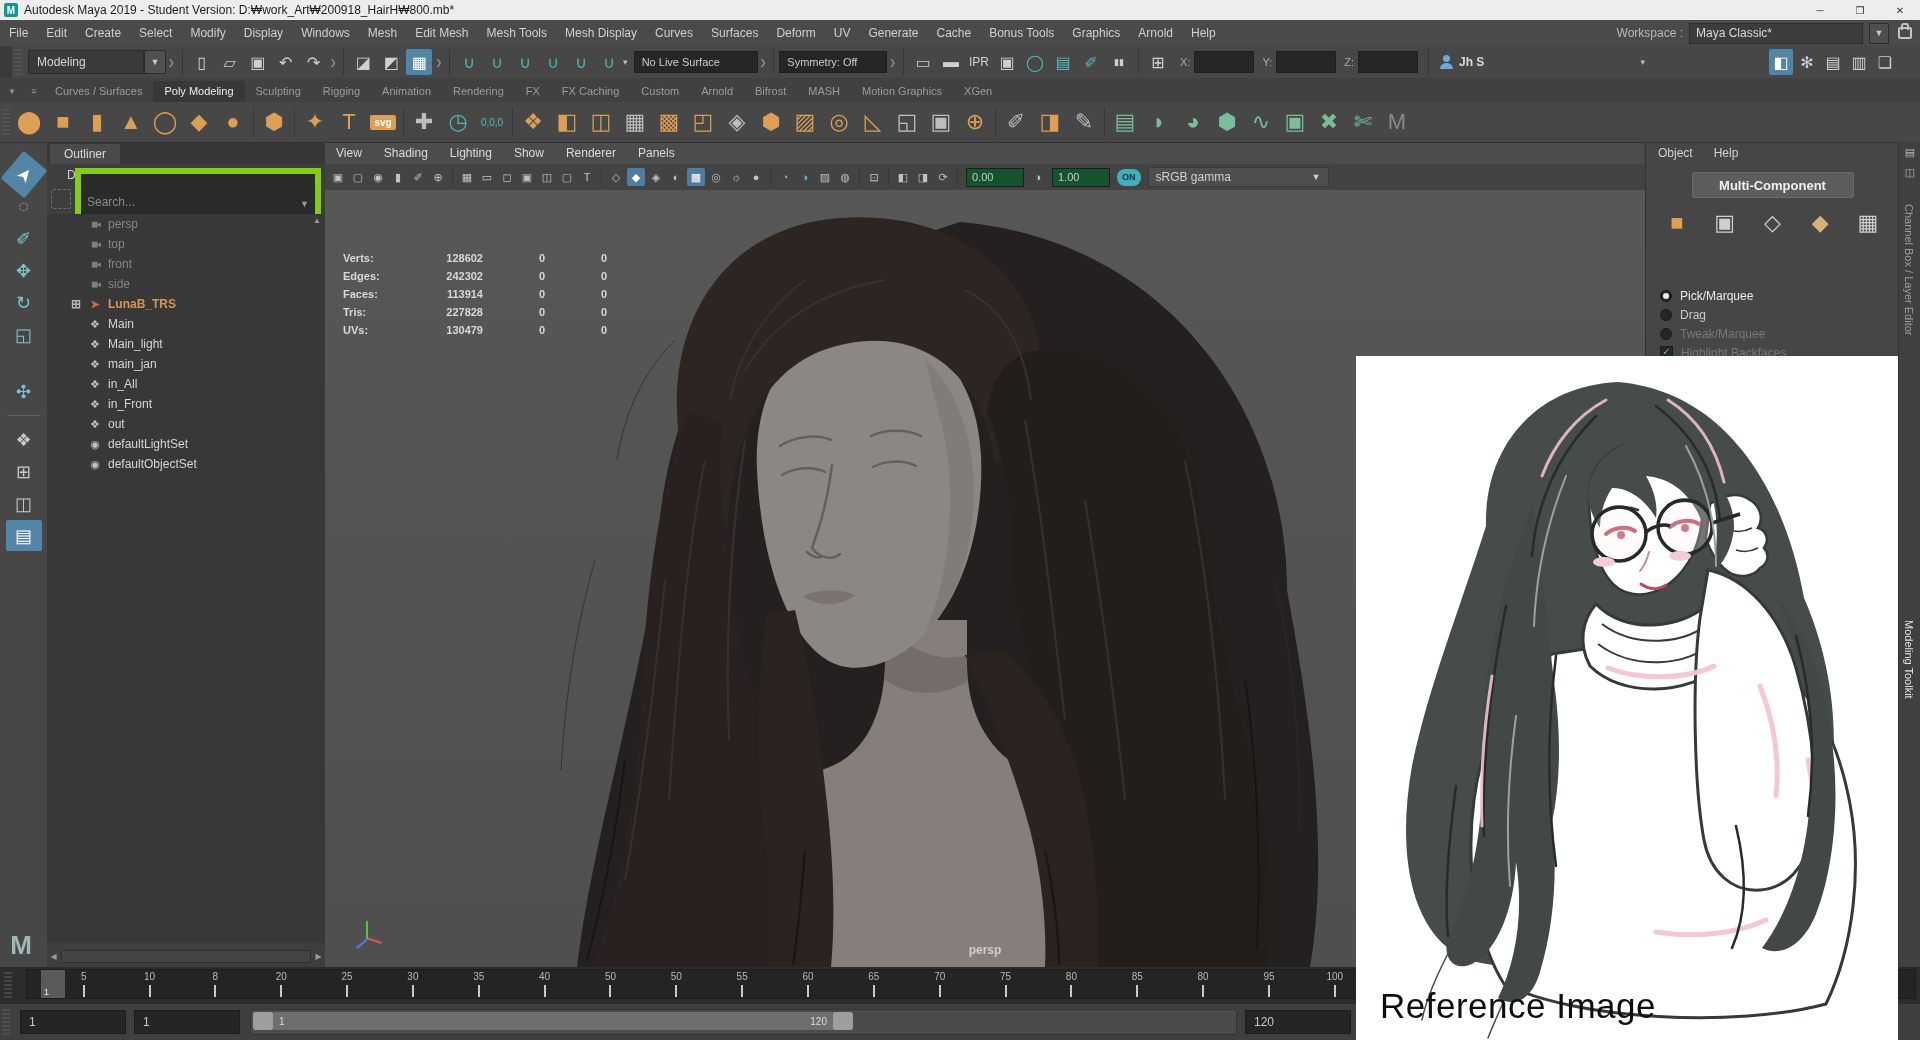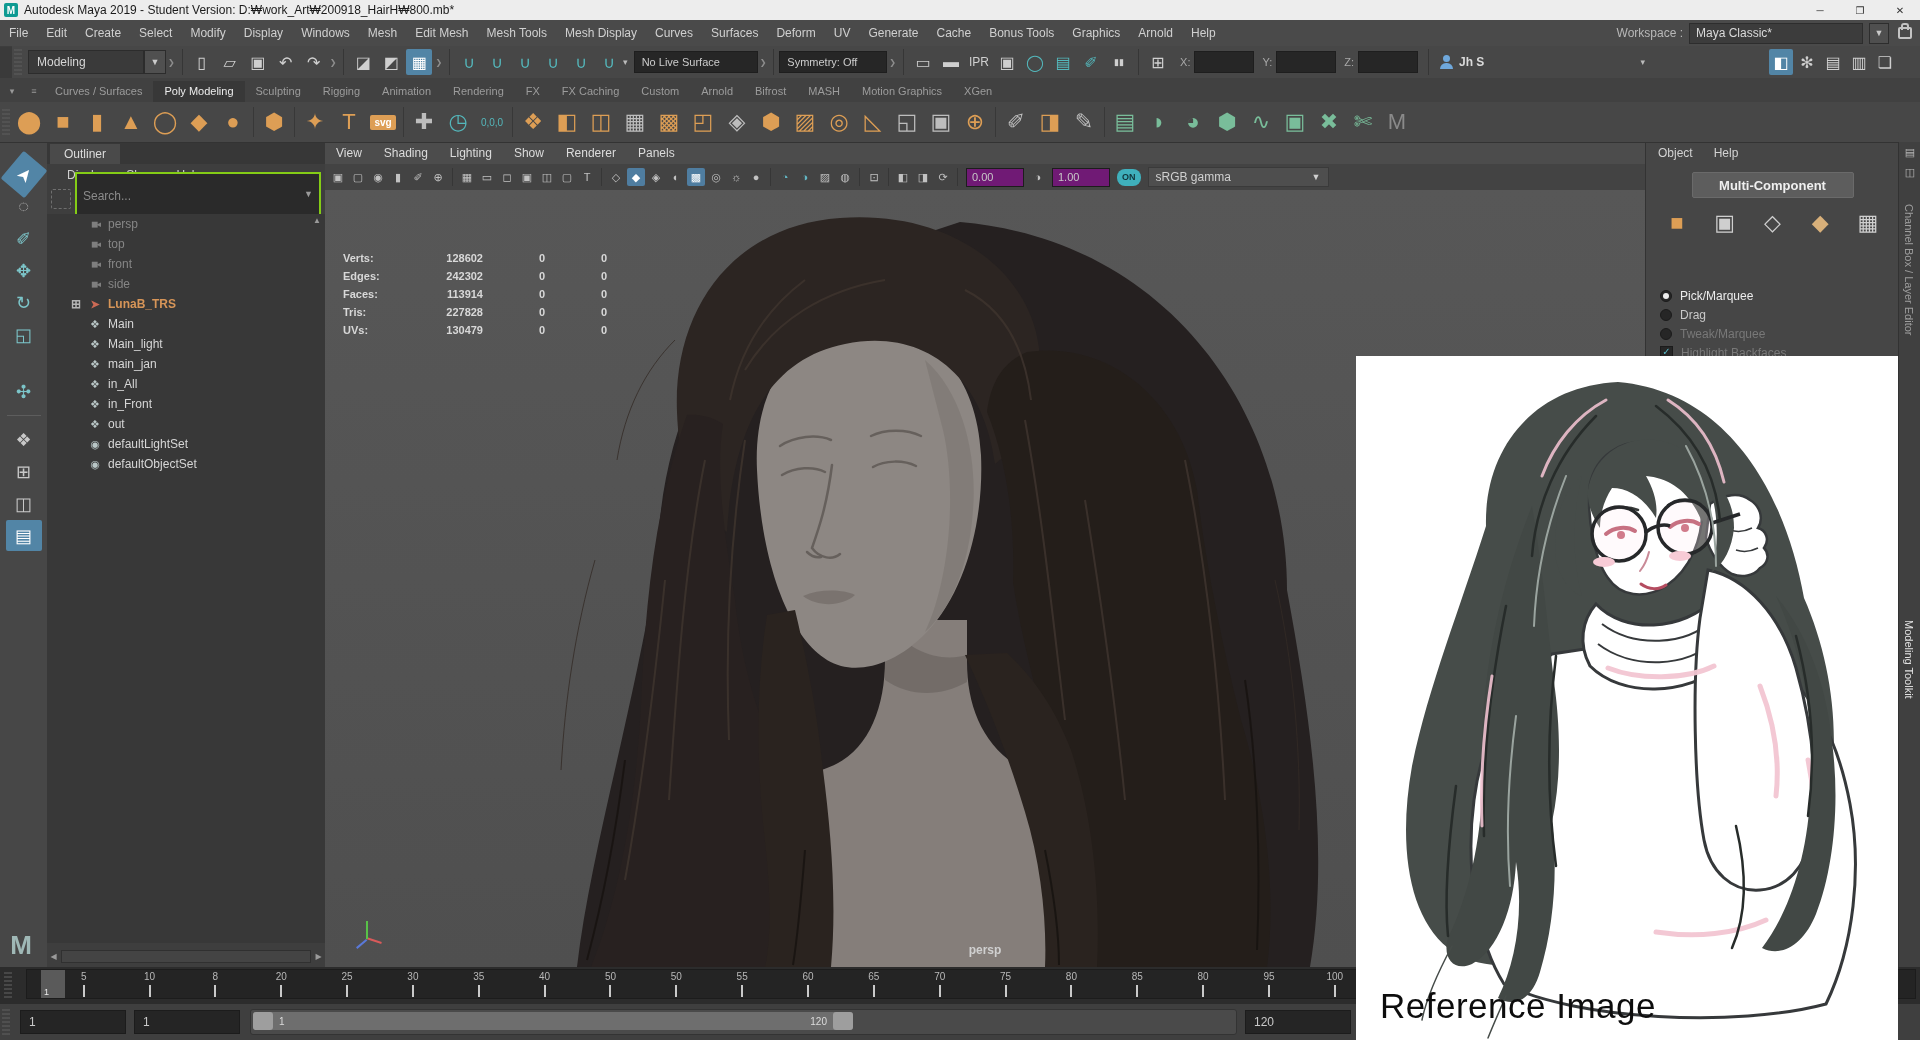--- a/index.html
+++ b/index.html
@@ -73,21 +73,21 @@
   .maya-logo{position:absolute;left:6px;bottom:8px;width:30px;height:28px;color:#9fb8b6;font-size:26px;
              font-weight:bold;display:flex;align-items:center;justify-content:center}
   
   .outliner{position:absolute;left:47px;top:0;width:278px;height:825px;background:#3e3e3e;border-right:1px solid #2e2e2e}
   .out-tabbar{height:22px;background:#373737;display:flex;align-items:flex-end}
   .out-tab{background:#4a4a4a;color:#dcdcdc;font-size:12px;padding:0 14px;height:20px;line-height:20px;margin-left:3px}
   .out-menus{height:22px;display:flex;align-items:center;padding-left:10px;gap:0}
   .out-menu{font-size:12px;color:#cfcfcf;padding:0 10px}
   .out-search-row{height:26px;display:flex;align-items:center;padding:0 4px;gap:4px}
   .filter-ic{width:18px;height:18px;border:1px dashed #8a8a8a;border-radius:2px;opacity:.65}
-  .search-box{flex:1;height:20px;background:#2a2a2a;border:2px solid #84cc16;display:flex;align-items:flex-start;
+  .search-box{flex:1;height:20px;background:#2a2a2a;border:6px solid #84cc16;display:flex;align-items:flex-end;
               padding:15px 6px;color:#8b8b8b;font-size:12px}
   .search-caret{margin-left:auto;font-size:9px;color:#9a9a9a}
   .out-list{position:absolute;left:0;top:72px;right:0;bottom:24px;background:#383838;overflow:hidden}
   .out-row{height:20px;display:flex;align-items:center;font-size:12px;color:#d6d6d6}
   .out-exp{width:14px;height:14px;margin-left:22px;margin-right:2px;color:#b5b5b5;font-size:12px;line-height:14px;text-align:center}
   .out-ind{width:38px}
   .out-ic{width:20px;text-align:center;font-size:11px;color:#b9c6c6;margin-right:3px}
   .out-row.dim{color:#868686}.out-row.dim .out-ic{color:#7e7e7e}
   .out-row.hl{color:#d79558;font-weight:bold}.out-row.hl .out-ic{color:#cc6a55}
   .cam{letter-spacing:-2px;font-size:9px}
@@ -100,21 +100,21 @@
   .vp-menubar{position:absolute;left:0;top:0;width:100%;height:22px;background:#4c4c4c;display:flex;
               align-items:center;border-bottom:1px solid #3e3e3e}
   .vp-menu{font-size:12px;color:#dcdcdc;padding:0 11px}
   .vp-iconbar{position:absolute;left:0;top:22px;width:100%;height:26px;background:#434343;display:flex;
               align-items:center;gap:2px;padding-left:4px;border-bottom:1px solid #3a3a3a}
   .vp-ic{width:18px;height:18px;display:flex;align-items:center;justify-content:center;font-size:11px;
          color:#c2c2c2;border-radius:2px}
   .vp-ic.active{background:#4f7da0;color:#fff}
   .vp-ic.teal{color:#63b7c4}
   .vp-sep{width:1px;height:18px;background:#363636;margin:0 3px}
-  .vp-field{width:46px;height:17px;background:#701a75;border:1px solid #1d1d1d;color:#c8c8c8;font-size:11px;
+  .vp-field{width:46px;height:17px;background:#14532d;border:1px solid #1d1d1d;color:#c8c8c8;font-size:11px;
             display:flex;align-items:center;padding:0 5px;margin:0 3px}
   .vp-badge{height:17px;background:#3fb0bc;color:#12343a;font-size:9px;font-weight:bold;border-radius:8px;
             display:flex;align-items:center;padding:0 5px;margin:0 2px}
   .vp-drop{width:165px;height:18px;background:#4e4e4e;border:1px solid #3a3a3a;color:#d0d0d0;font-size:12px;
            display:flex;align-items:center;padding:0 7px;margin-left:3px}
   .vp-drop .search-caret{color:#cfcfcf}
   .vp-canvas{position:absolute;left:0;top:48px;width:1320px;height:777px;overflow:hidden}
   .hud{position:absolute;left:18px;top:62px;display:grid;grid-template-columns:52px 88px 62px 62px;
        row-gap:6px;font-size:11px;font-weight:bold;color:#d8d8d8}
   .hud .num{text-align:right}

